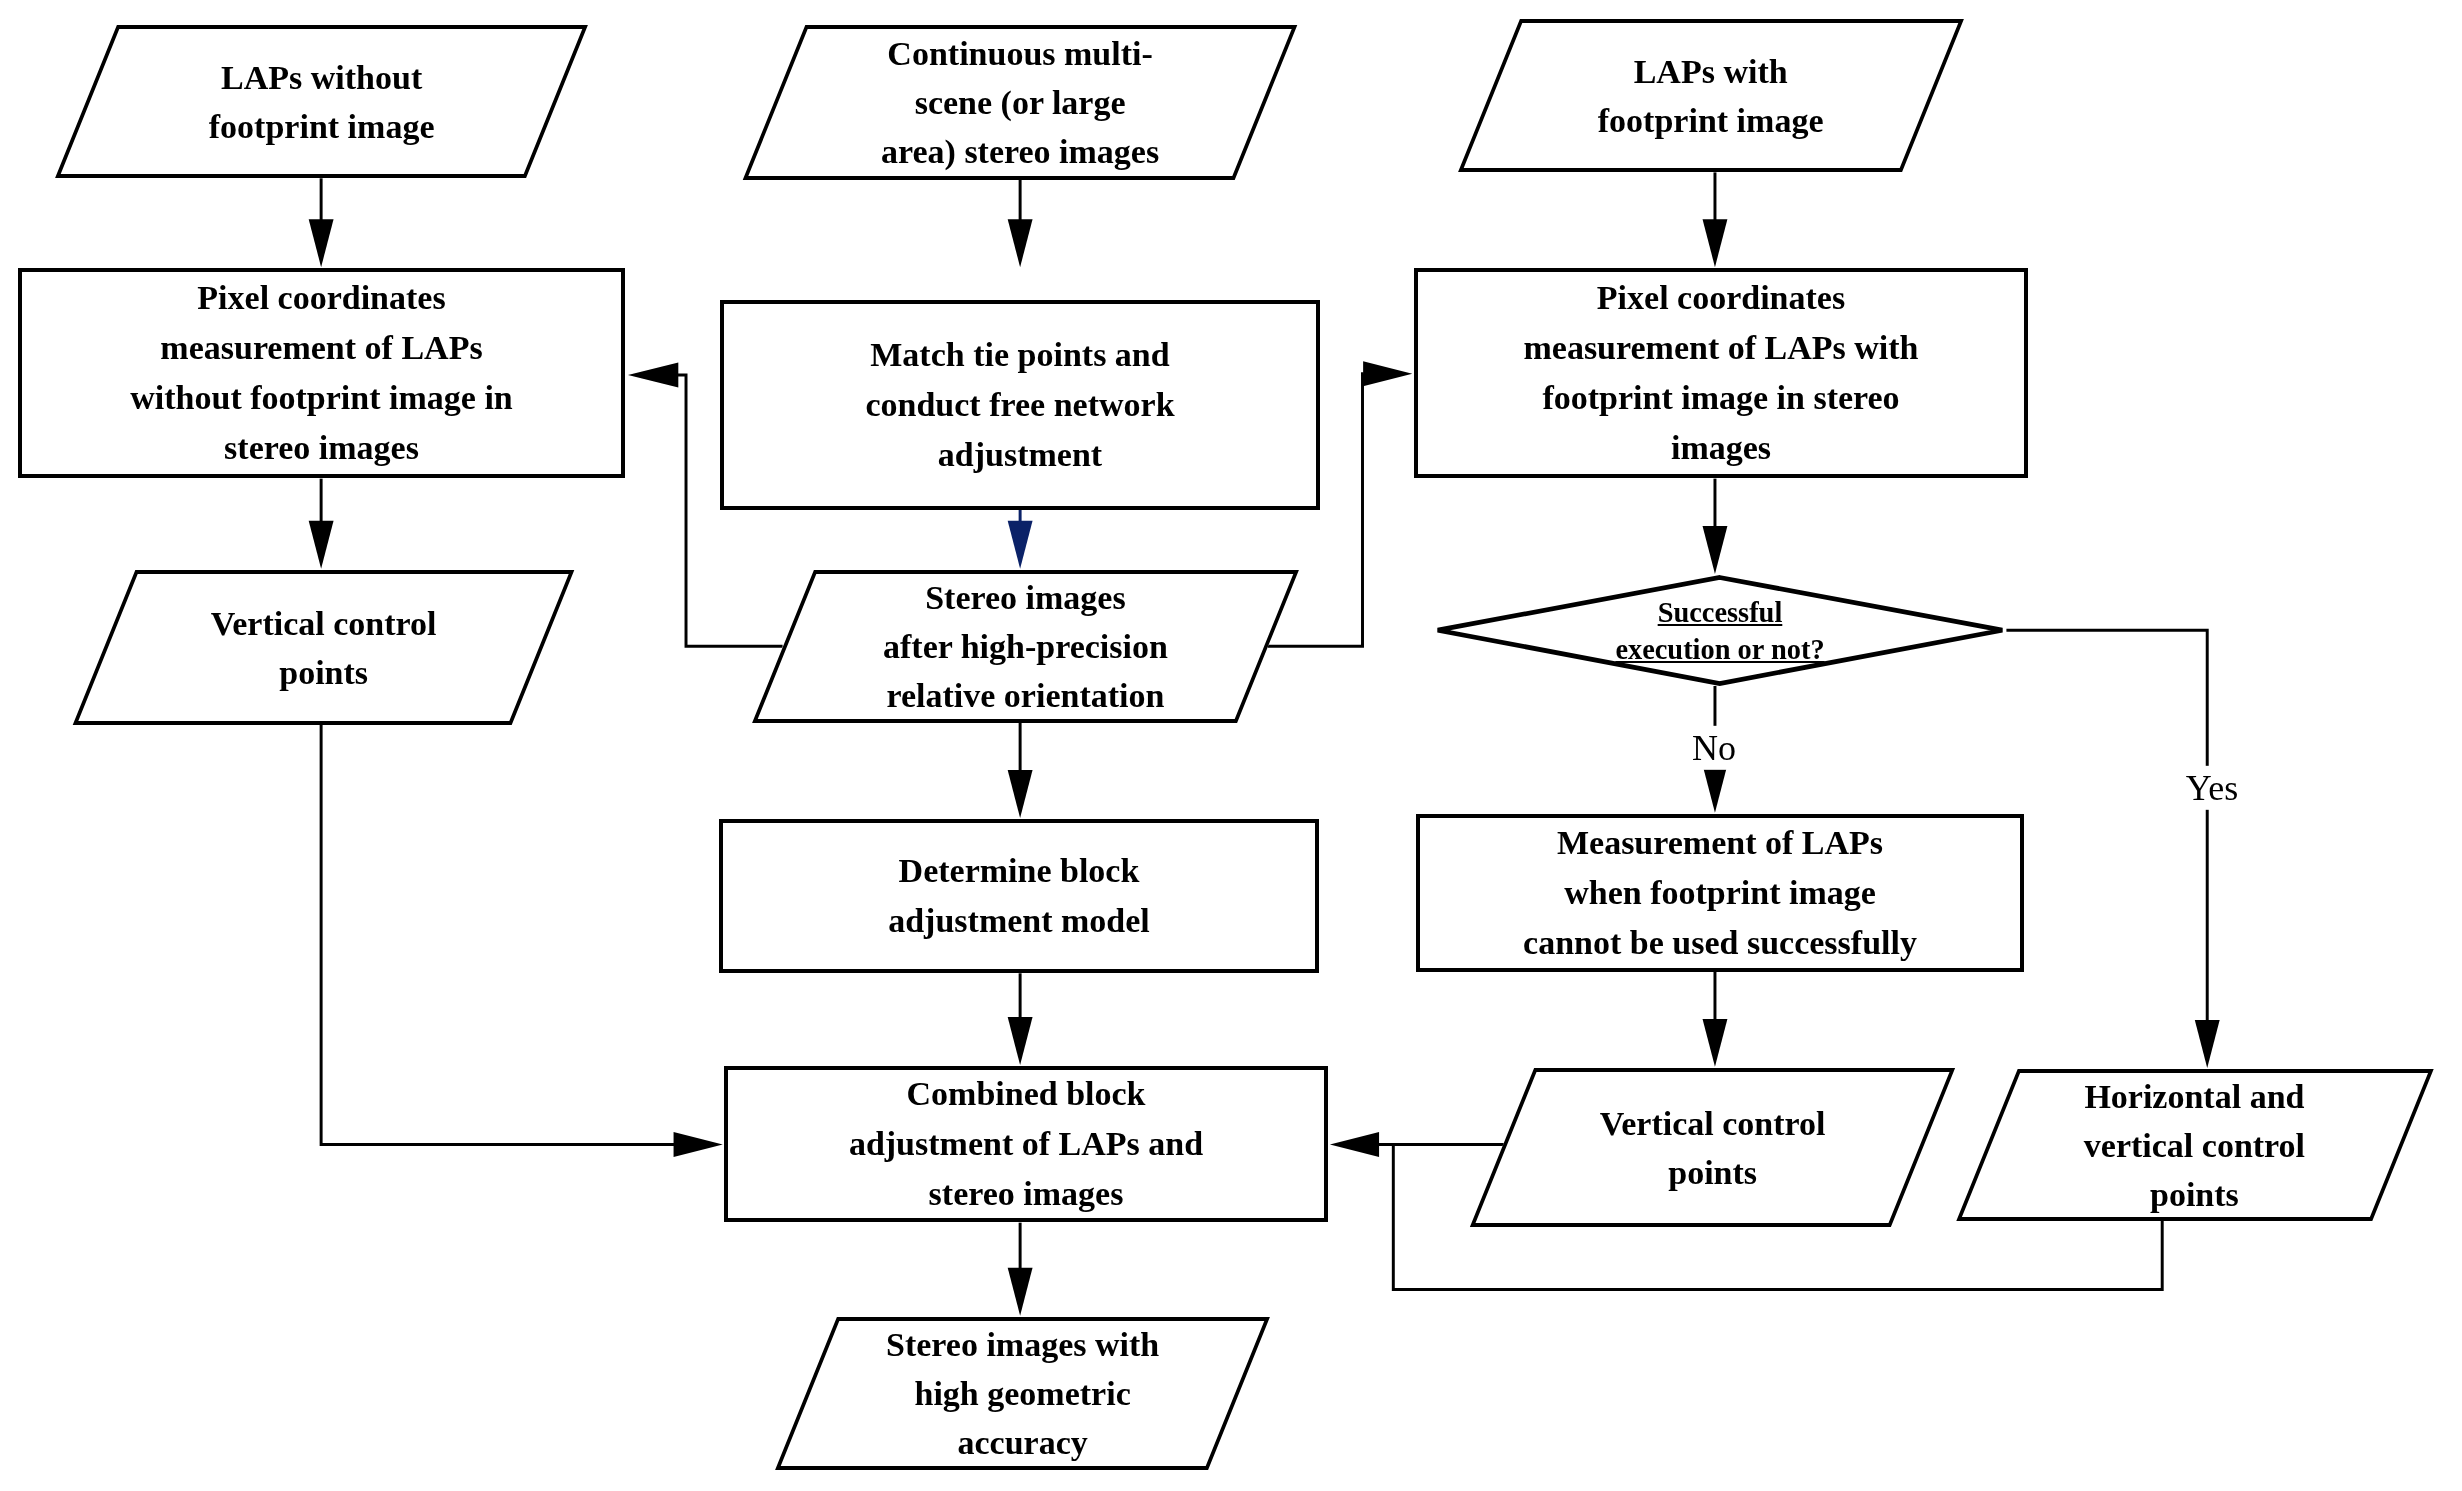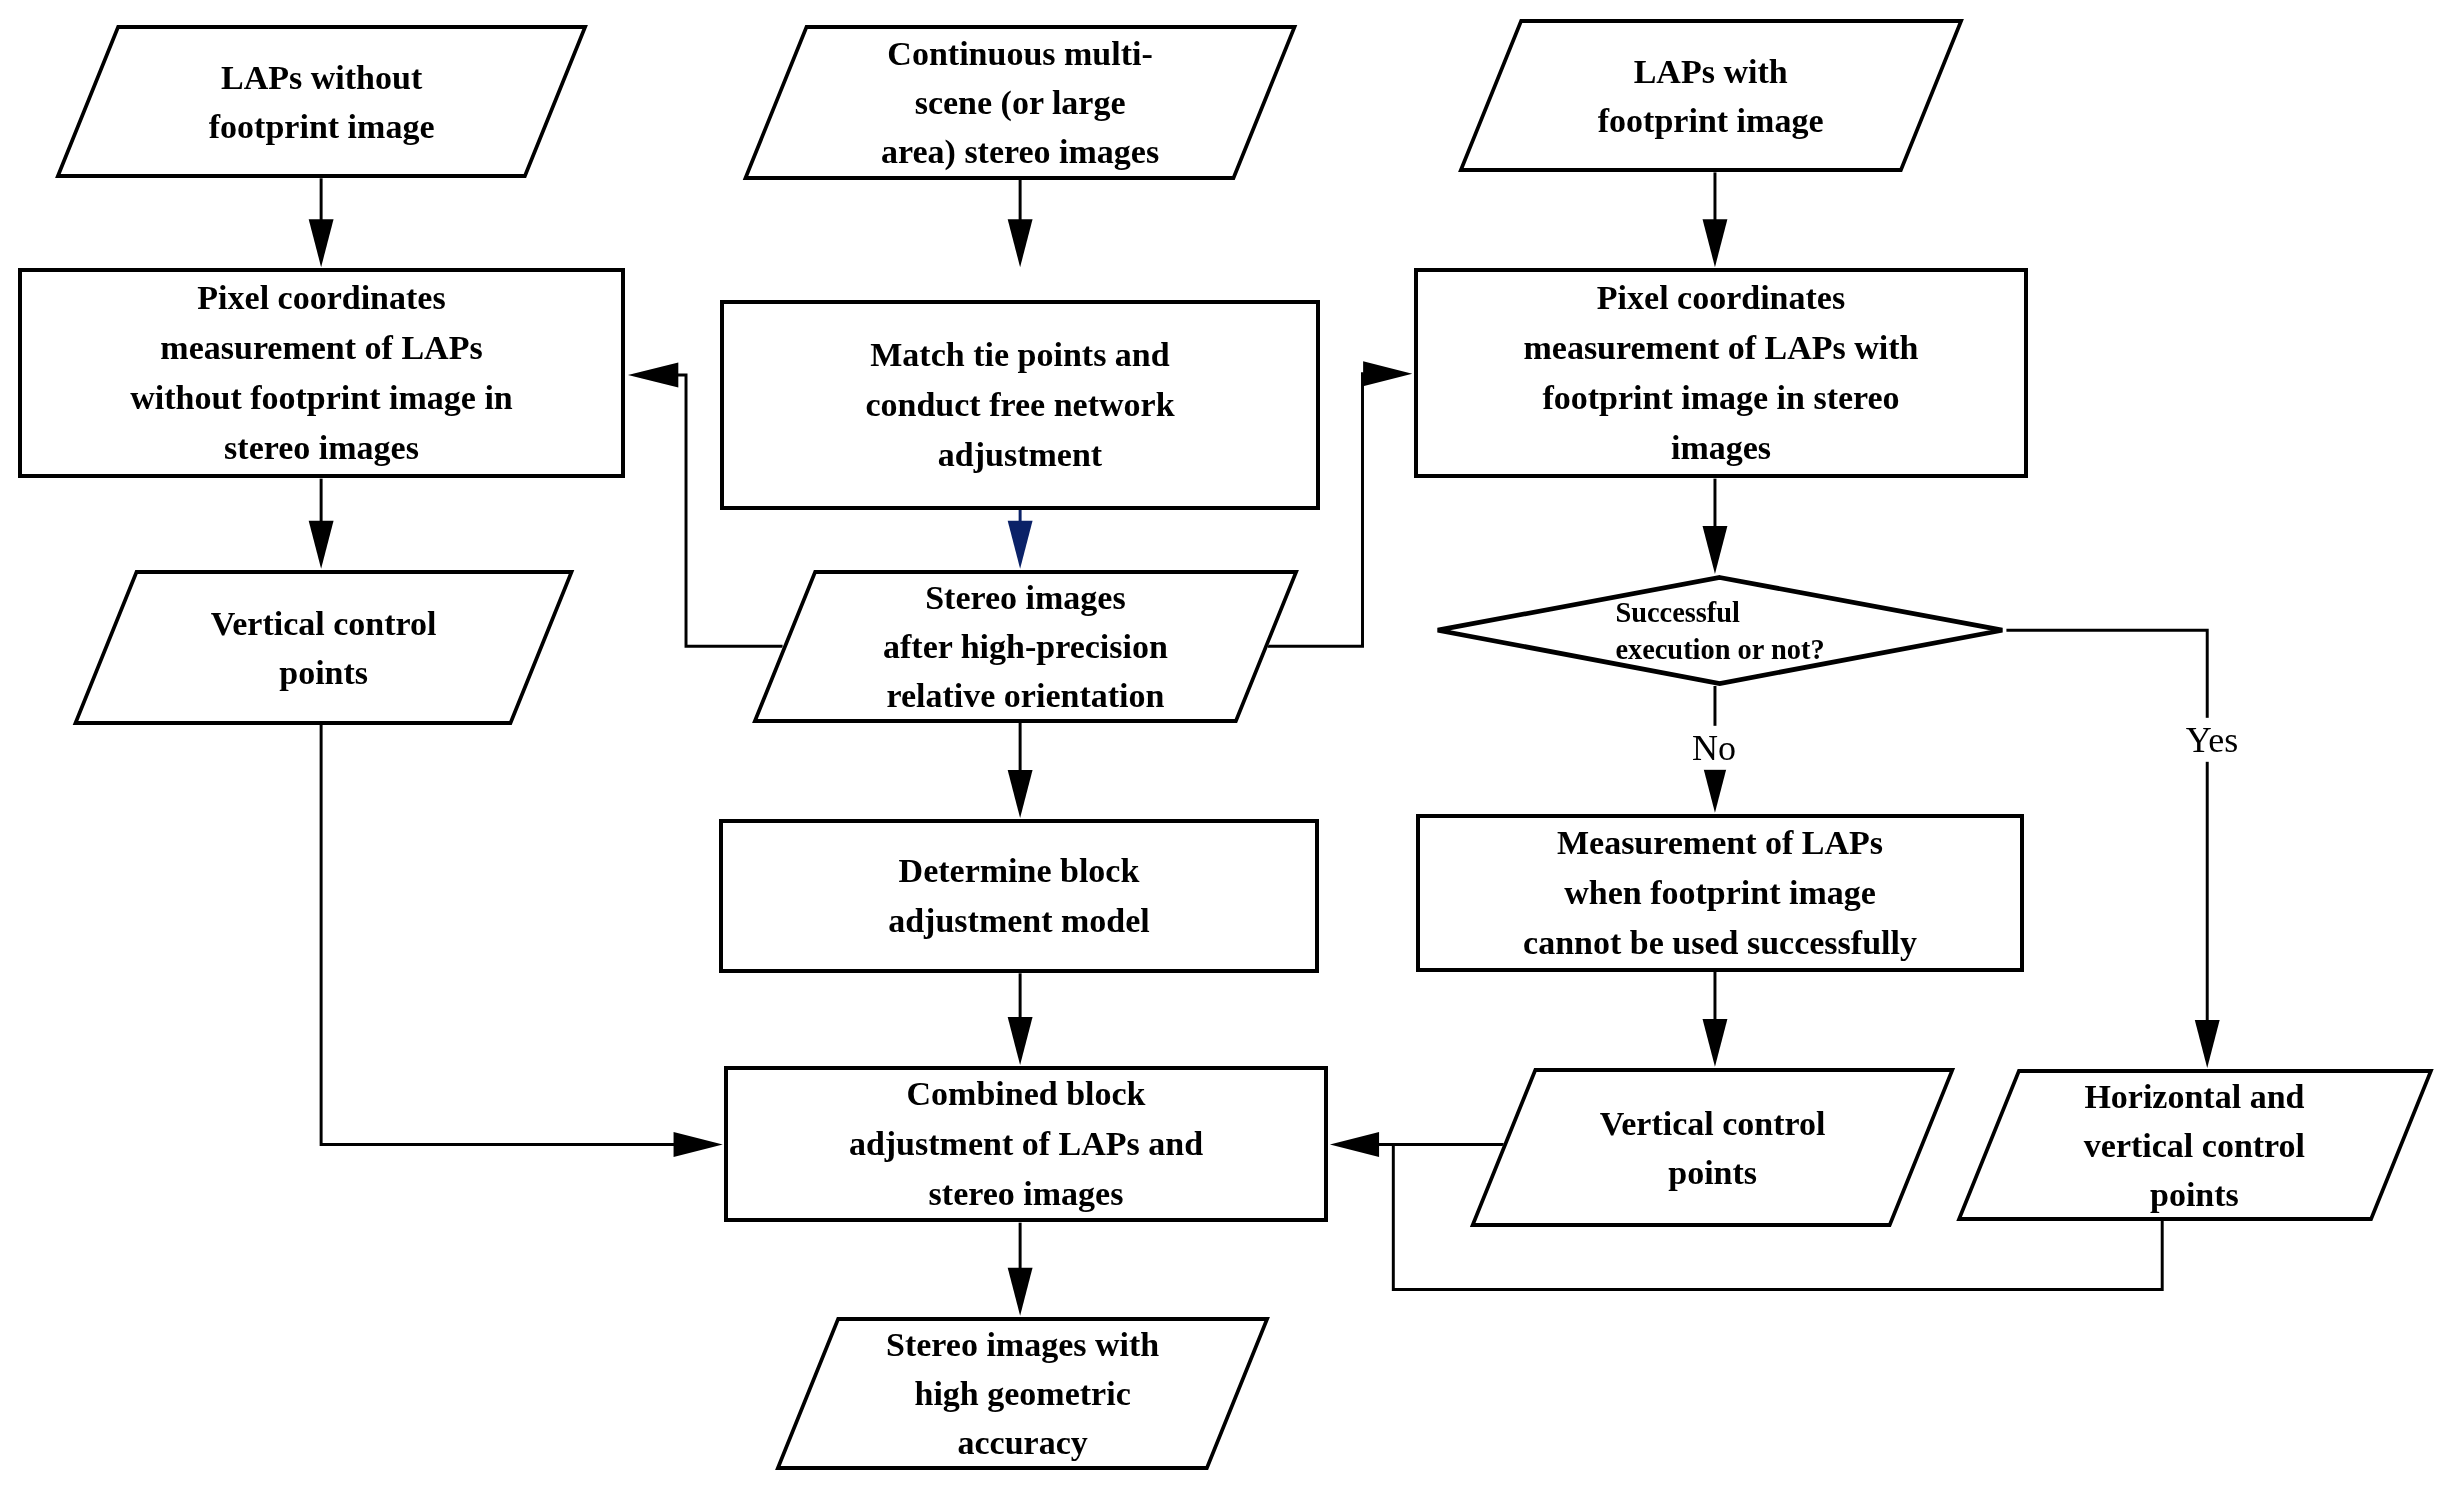--- a/index.html
+++ b/index.html
@@ -28,22 +28,22 @@
     border:4.1px solid #000;
     transform:skewX(-22deg);
     font-size:34px;line-height:49px;
   }
   .para .unskew{display:block;transform:skewX(22deg);}
   .diamond-wrap{position:absolute;}
   .diamond-wrap svg{position:absolute;left:0;top:0;}
   .diamond-label{
     position:absolute;left:0;top:0;right:0;bottom:0;
     display:flex;align-items:center;justify-content:center;
-    font-weight:bold;
-    font-size:28.4px;line-height:37px;white-space:pre-line;
+    text-align:center;font-weight:bold;
+    font-size:28.4px;line-height:37px;white-space:pre-line;text-decoration:underline;
   }
   .edge-label{
     position:absolute;
     transform:translate(-50%,-50%);
     background:#ffffff;
     padding:1.2px 8.3px;
     font-size:36px;font-weight:normal;
     white-space:nowrap;
   }
 </style>
@@ -218,16 +218,16 @@
 points</span>
   </div>
 
   <div class="node para" style="left:806px;top:1317px;width:433px;height:153px;">
     <span class="unskew">Stereo images with
 high geometric
 accuracy</span>
   </div>
 
   <div class="edge-label" style="left:1714px;top:748px;">No</div>
-  <div class="edge-label" style="left:2212px;top:740px;">Yes</div>
+  <div class="edge-label" style="left:2212px;top:788px;">Yes</div>
 
 </div>
 
 
 </body></html>

